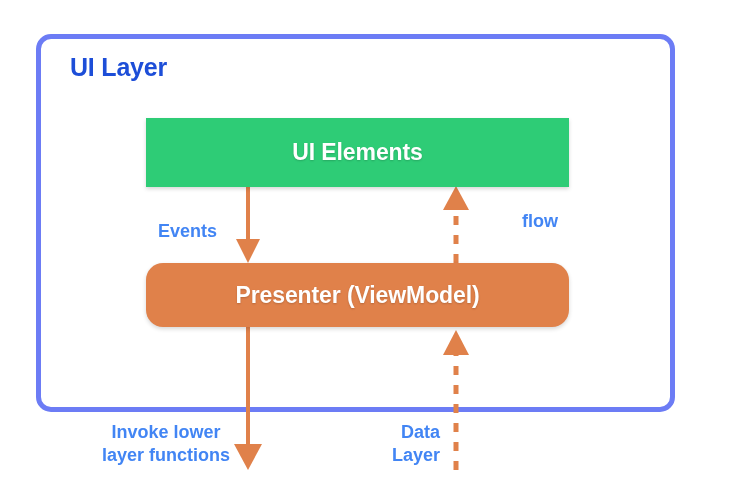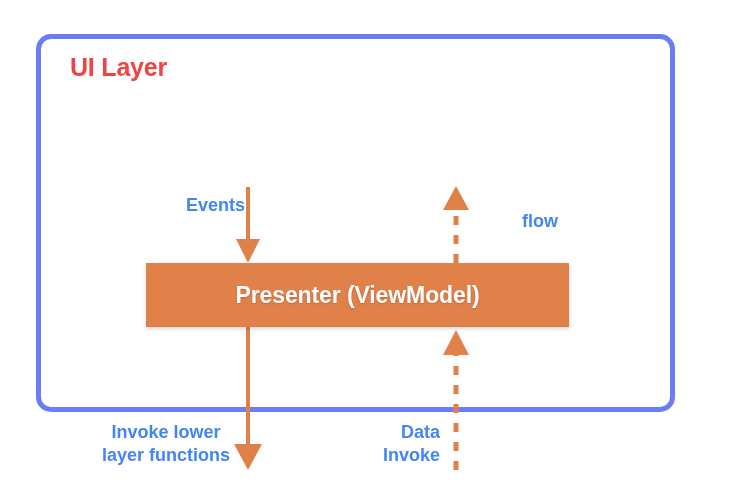--- a/index.html
+++ b/index.html
@@ -30,21 +30,21 @@
     border: 5px solid #6c7cf5;
     border-radius: 15px;
     background: transparent;
   }
   .layer-title {
     position: absolute;
     left: 70px;
     top: 53px;
     font-size: 25px;
     font-weight: bold;
-    color: #ef4444;
+    color: #1d4ed8;
     letter-spacing: -0.2px;
     white-space: nowrap;
   }
   
   .comp-box {
     position: absolute;
     left: 146px;
     width: 423px;
     box-sizing: border-box;
     display: flex;
@@ -59,40 +59,41 @@
   }
   .box-ui-elements {
     top: 118px;
     height: 69px;
     background: #2ecc76;
   }
   .box-presenter {
     top: 263px;
     height: 64px;
     background: #e0814a;
+    border-radius: 17px;
   }
   
   .arrow-svg {
     position: absolute;
     left: 0;
     top: 0;
     width: 729px;
     height: 493px;
     pointer-events: none;
   }
   
   .label {
     position: absolute;
     color: #4285f4;
     font-size: 18px;
     font-weight: bold;
     line-height: 23px;
     white-space: pre-line;
   }
-  .label-events   { left: 158px; top: 194px; margin-left: 28px; }
+  .label-events   { left: 158px; top: 220px; }
   .label-flow     { left: 493px; top: 210px; margin-left: 29px; }
   .label-invoke   { left: 82px;  top: 421px; width: 168px; text-align: center; }
   .label-stream   { left: 330px; top: 421px; width: 110px; text-align: right; }
 </style>
 </head>
 <body>
 
 <div id="canvas">
 
   <div class="layer-frame"></div>
@@ -115,28 +116,31 @@
       <line x1="248" y1="327" x2="248" y2="450" stroke="#e0814a" stroke-width="4"></line>
       <polygon points="248,470 234,444 262,444" fill="#e0814a"></polygon>
     </g>
 
     <g>
       <line x1="456" y1="470" x2="456" y2="348" stroke="#e0814a" stroke-width="5" stroke-dasharray="9 10"></line>
       <polygon points="456,330 443,355 469,355" fill="#e0814a"></polygon>
     </g>
   </svg>
 
+  <div class="comp-box box-ui-elements">
+    <span>UI Elements</span>
+  </div>
 
   <div class="comp-box box-presenter">
     <span>Presenter (ViewModel)</span>
   </div>
 
   <div class="label label-events">Events</div>
 
   <div class="label label-flow">flow</div>
 
   <div class="label label-invoke">Invoke lower
 layer functions</div>
 
   <div class="label label-stream">Data
-Invoke</div>
+Layer</div>
 
 </div>
 
 </body></html>

